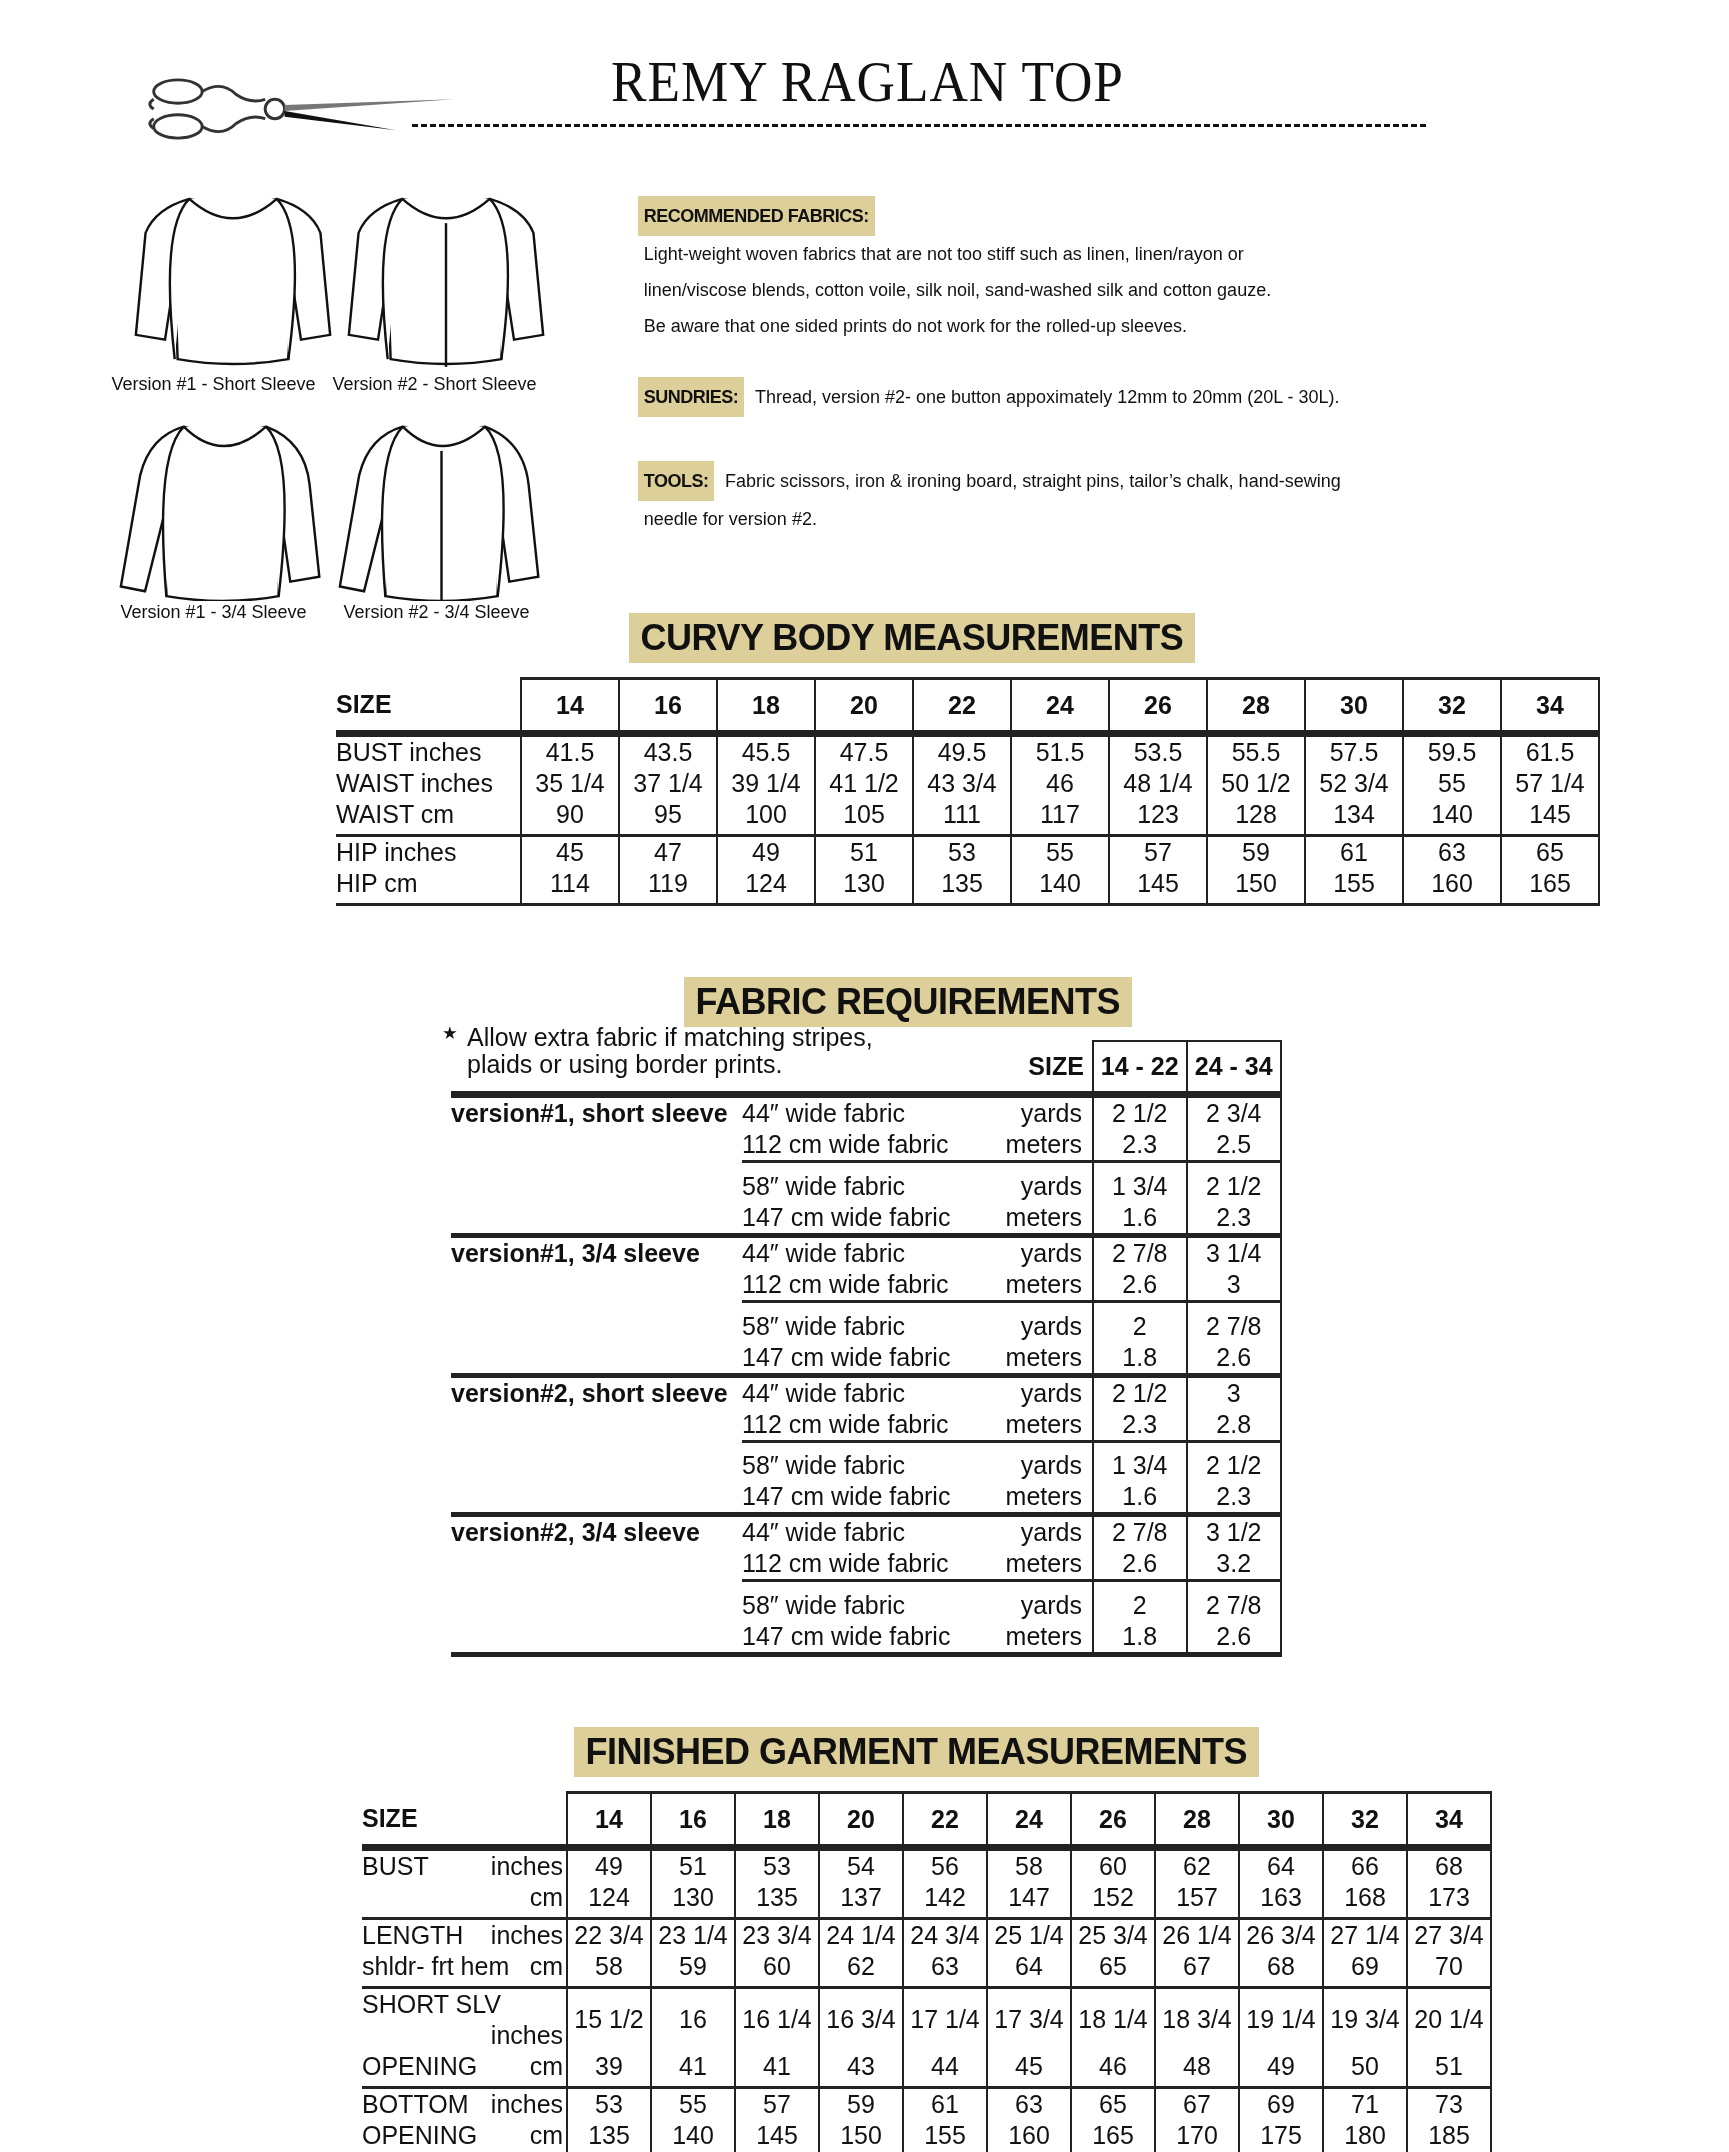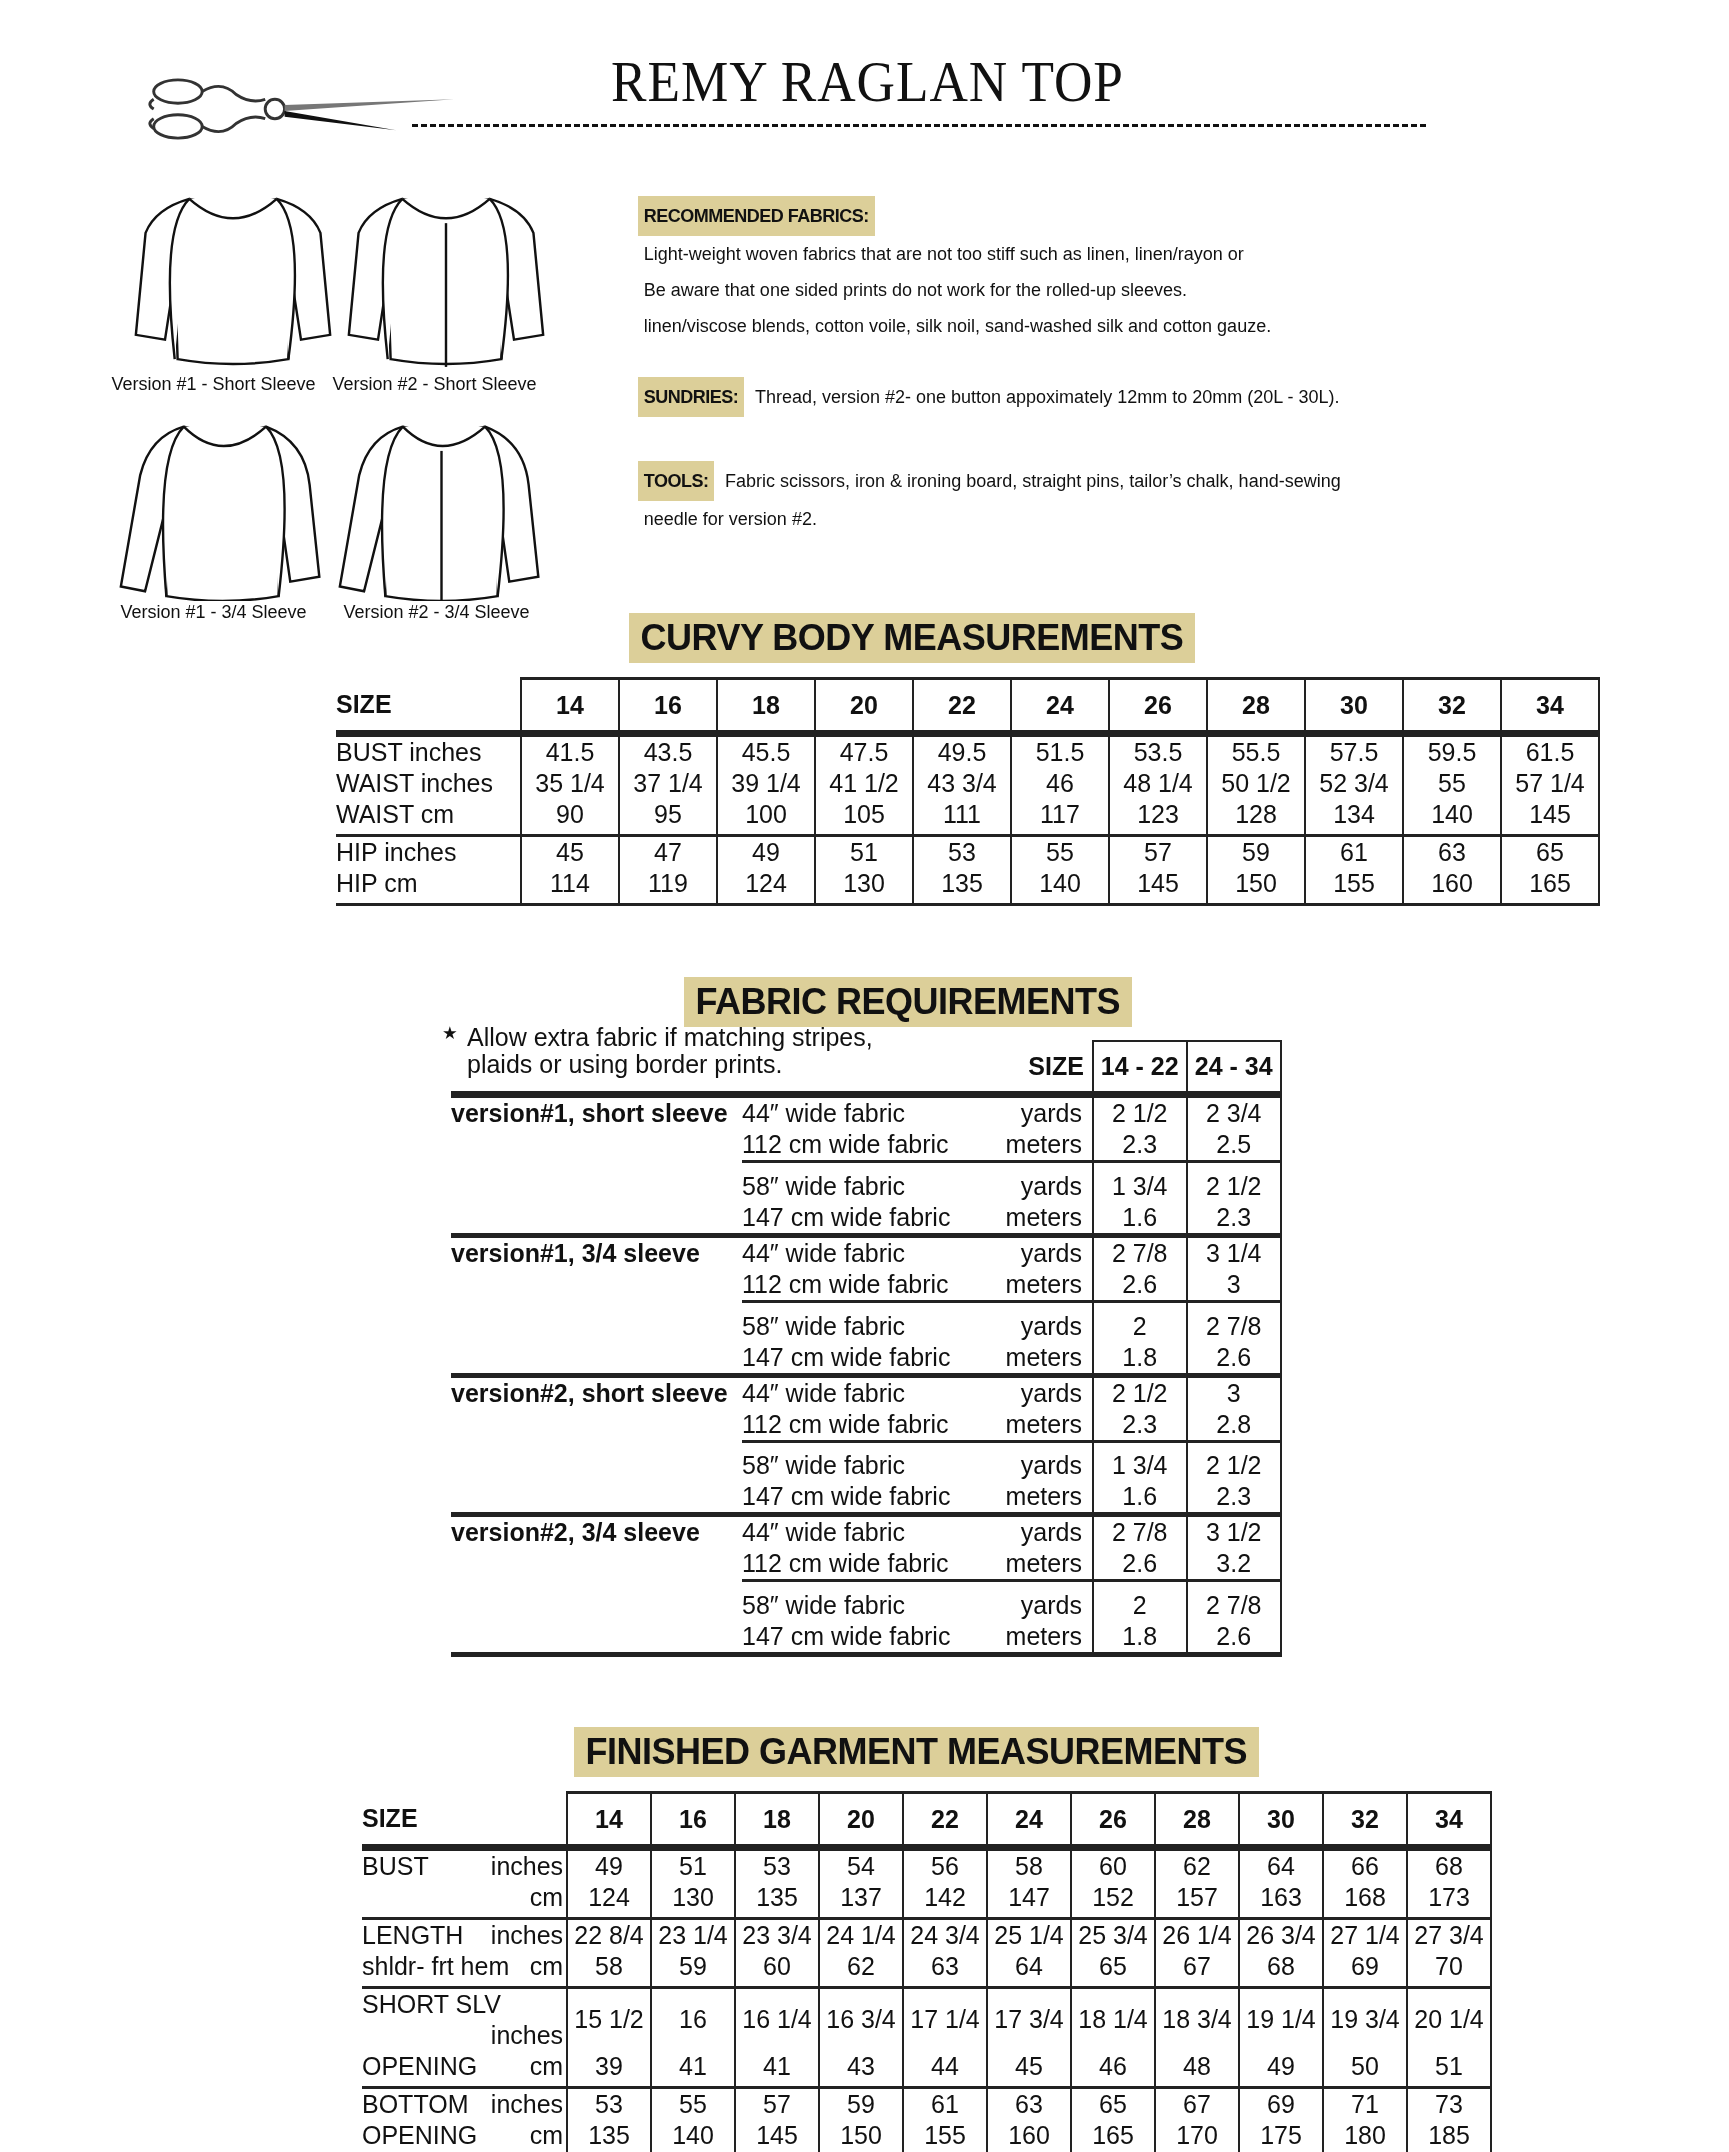--- a/index.html
+++ b/index.html
@@ -102,22 +102,22 @@
         <path d="M110 35 L110 190"></path>
   </g>
     </svg>
 </div>
 <div class="illus-cap" style="left:320px;top:602px;">Version #2 - 3/4 Sleeve</div>
 
 <div class="abs" style="left:638px;top:196px;">
   <span class="hl para">RECOMMENDED FABRICS:</span>
   <div class="para" style="padding-left:5.8px;">
     <div>Light-weight woven fabrics that are not too stiff such as linen, linen/rayon or</div>
+    <div>linen/viscose blends, cotton voile, silk noil, sand-washed silk and cotton gauze.</div>
     <div>Be aware that one sided prints do not work for the rolled-up sleeves.</div>
-    <div>linen/viscose blends, cotton voile, silk noil, sand-washed silk and cotton gauze.</div>
   </div>
 </div>
 
 <div class="abs para" style="left:638px;top:377px;">
   <span class="hl">SUNDRIES:</span>
   <span style="margin-left:5.8px;">Thread, version #2- one button appoximately 12mm to 20mm (20L - 30L).</span>
 </div>
 
 <div class="abs para" style="left:638px;top:461px;">
   <span class="hl">TOOLS:</span>
@@ -419,21 +419,21 @@
         <td class="v">142</td>
         <td class="v">147</td>
         <td class="v">152</td>
         <td class="v">157</td>
         <td class="v">163</td>
         <td class="v">168</td>
         <td class="v">173</td>
       </tr>
       <tr>
         <td class="lbl"><span>LENGTH</span><span class="r">inches</span></td>
-        <td class="v">22 8/4</td>
+        <td class="v">22 3/4</td>
         <td class="v">23 1/4</td>
         <td class="v">23 3/4</td>
         <td class="v">24 1/4</td>
         <td class="v">24 3/4</td>
         <td class="v">25 1/4</td>
         <td class="v">25 3/4</td>
         <td class="v">26 1/4</td>
         <td class="v">26 3/4</td>
         <td class="v">27 1/4</td>
         <td class="v">27 3/4</td>

